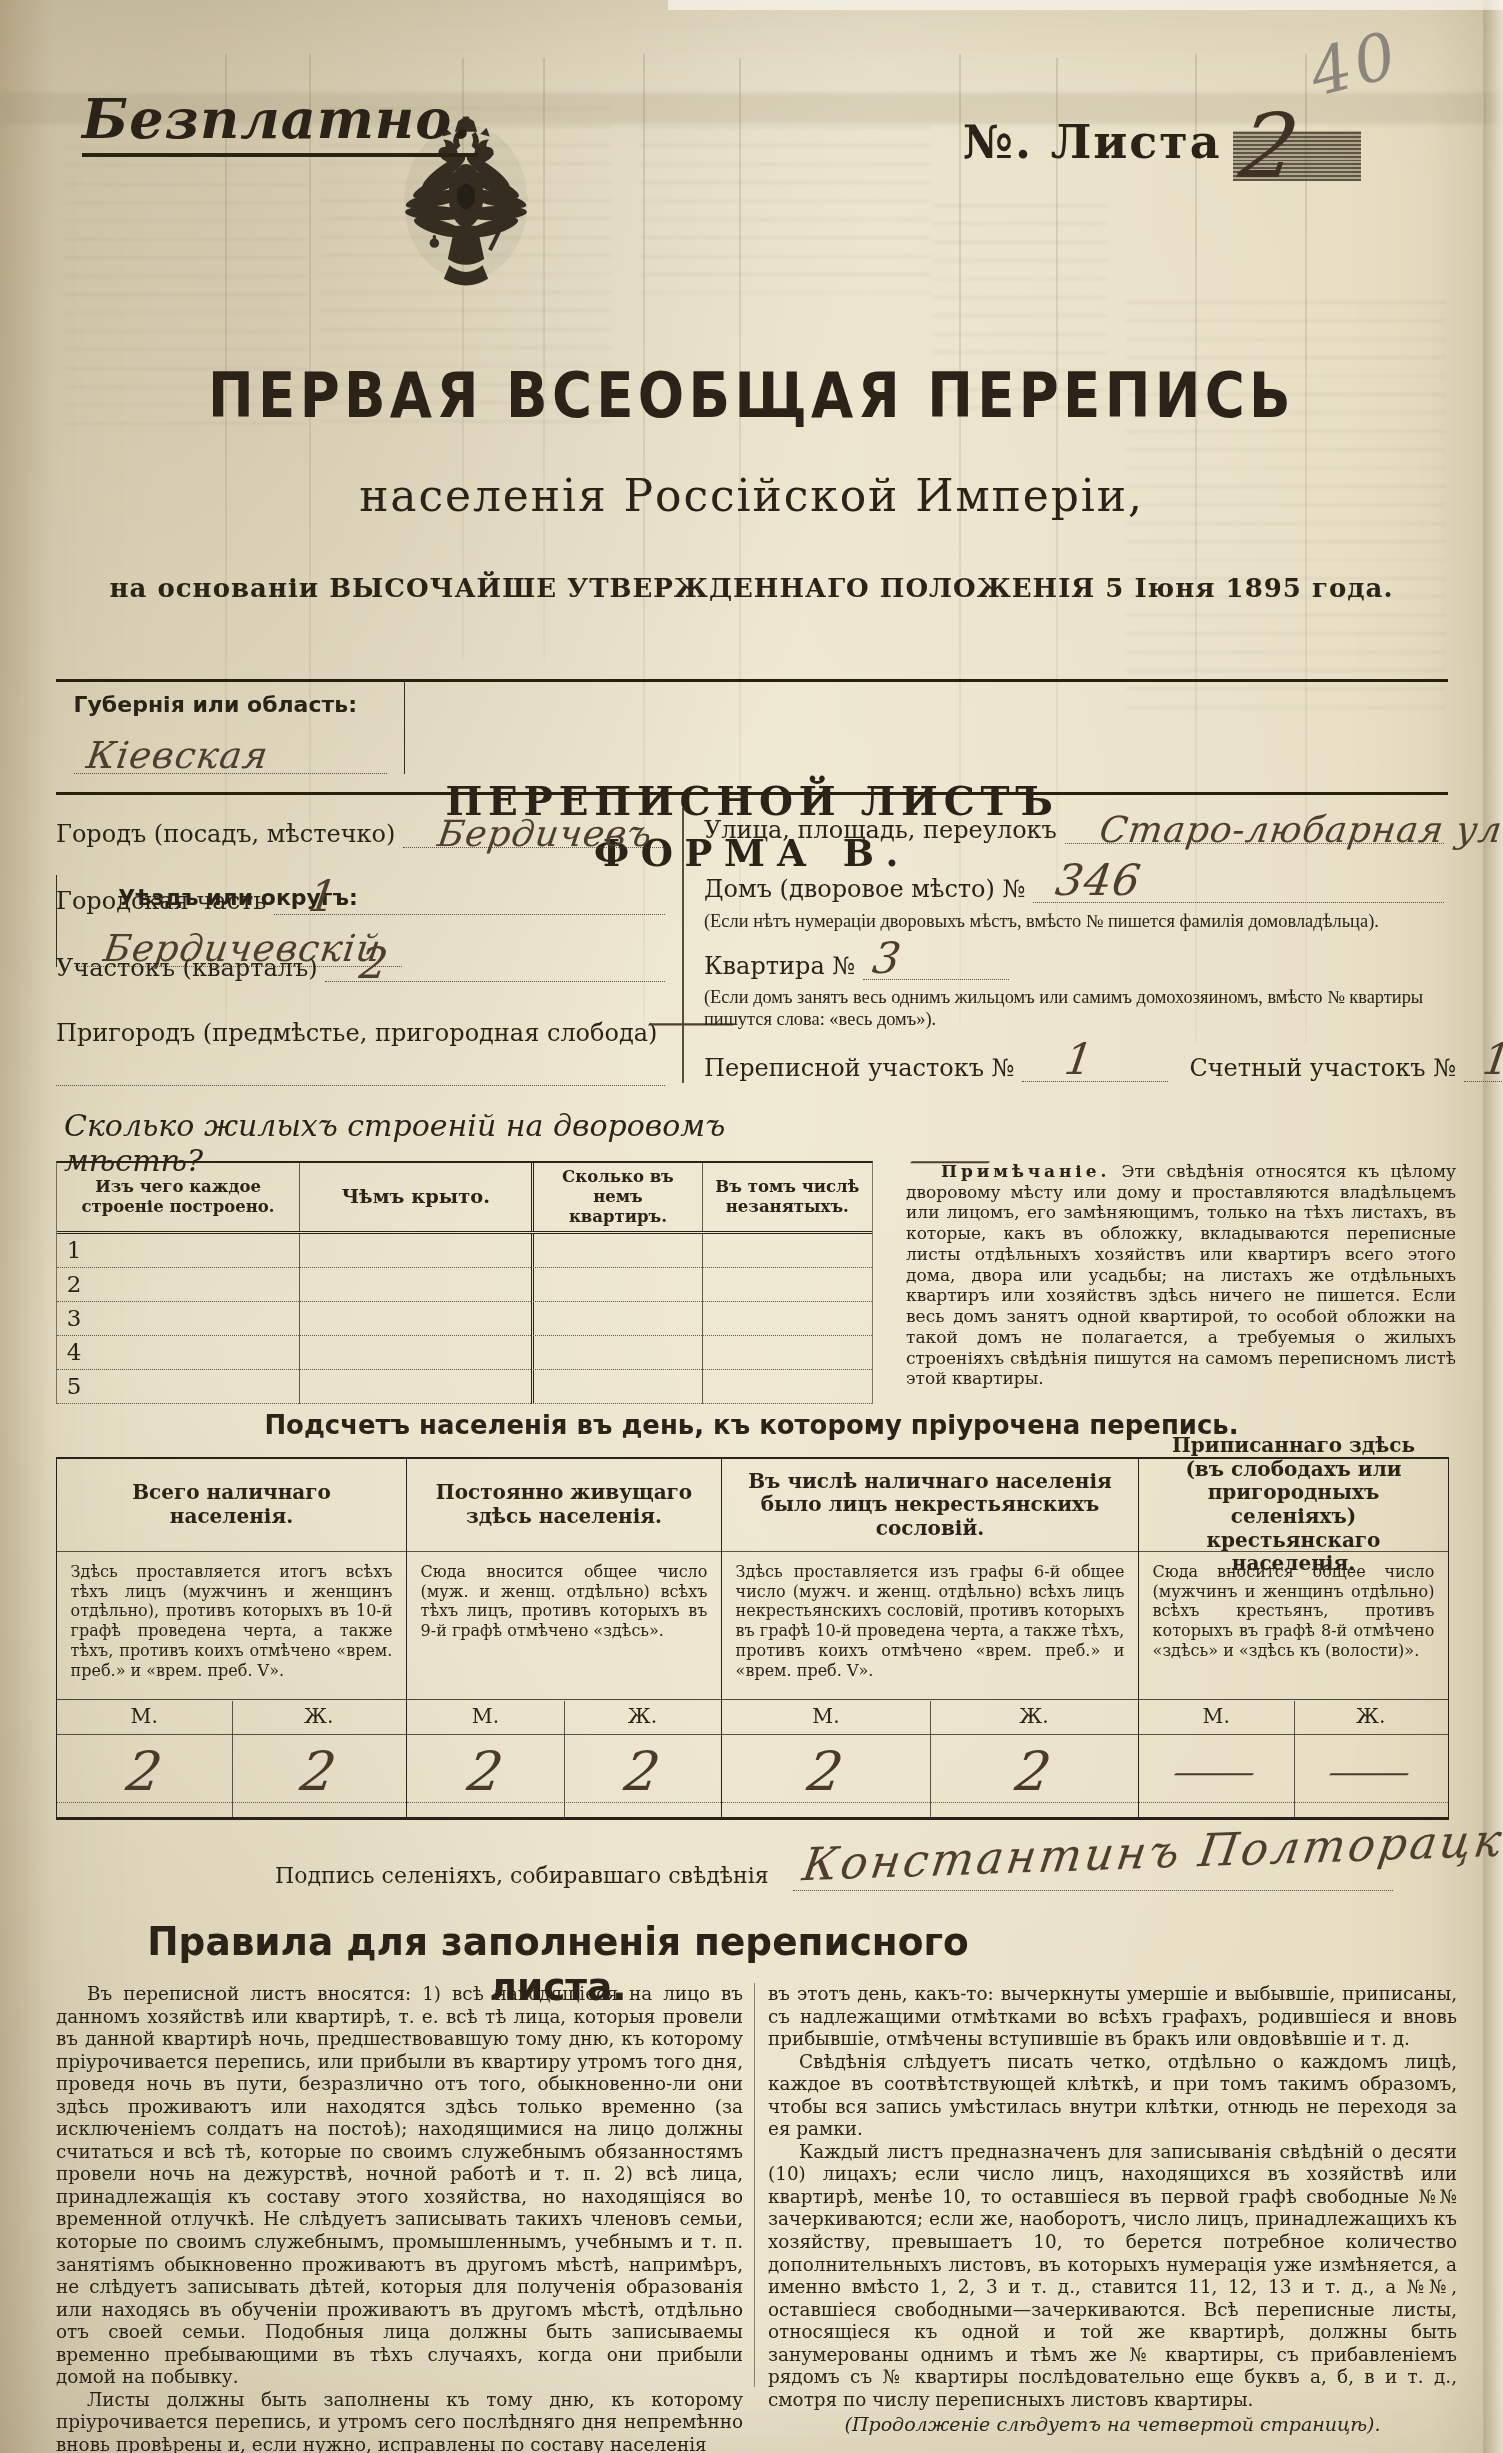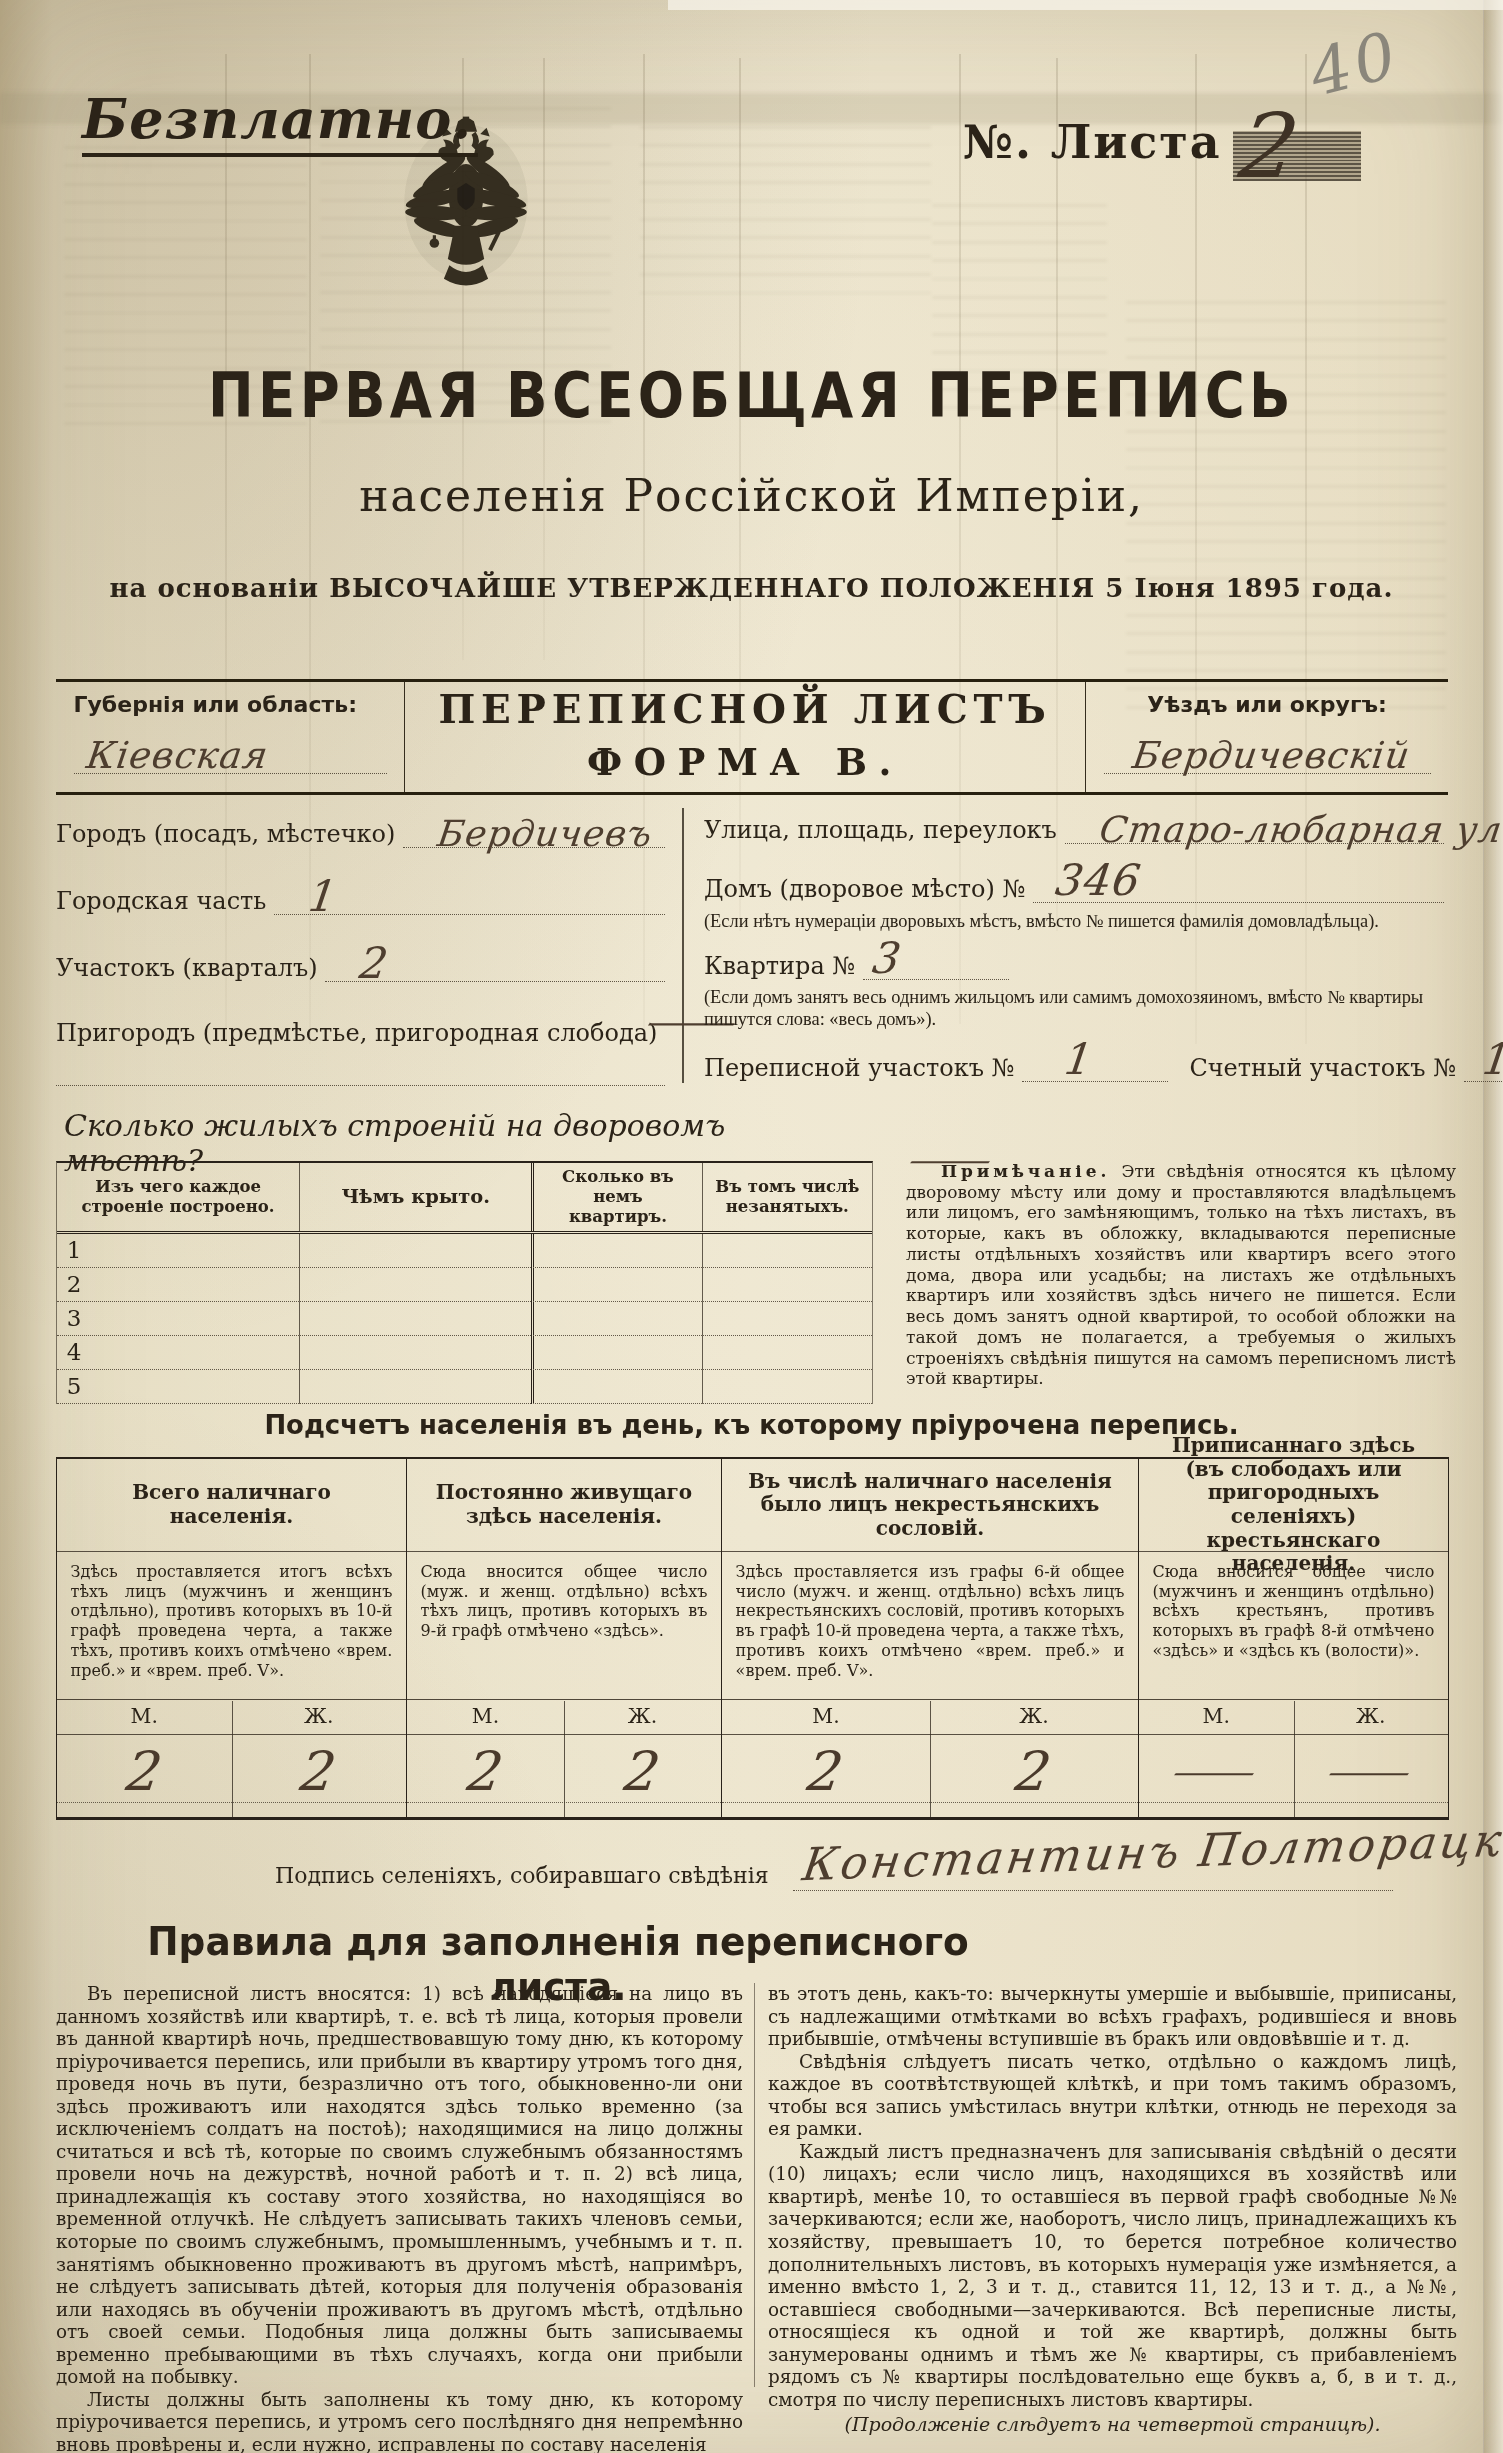--- a/index.html
+++ b/index.html
@@ -29,21 +29,21 @@
   .sheetno{position:absolute;left:963px;top:115px;display:flex;align-items:flex-start;}
   .sheetno .lbl{font-size:46px;font-weight:bold;letter-spacing:1.9px;text-align:right;}
   .stamp{position:relative;width:128px;height:50px;margin:15.5px 0 0 11.6px;background:repeating-linear-gradient(0deg,rgba(58,50,38,.8) 0 1.9px,rgba(112,98,74,.45) 1.9px 3.9px);}
   .stamp .hw{position:absolute;left:7.8px;top:-29px;font-size:89px;line-height:1;color:#3f3225;}
   .pencil{position:absolute;left:1310px;top:27px;font-size:64px;font-style:italic;color:#8a867b;transform:rotate(-14deg);letter-spacing:3.9px;}
   
   .t1{position:absolute;left:0;right:0;top:359px;text-align:center;font-family:"DejaVu Sans",sans-serif;font-weight:bold;font-size:62px;letter-spacing:4.9px;transform:scaleX(.88);white-space:nowrap;}
   .t2{position:absolute;left:0;right:0;top:470px;text-align:center;font-size:44px;letter-spacing:1.9px;}
   .t3{position:absolute;left:0;right:0;top:573px;text-align:center;font-weight:bold;font-size:26px;letter-spacing:1px;}
   
-  .hdrbox{position:absolute;left:56px;top:679px;width:1392px;height:116px;border-top:3.9px solid #27200f;border-bottom:3.9px solid #27200f;display:flex;box-sizing:border-box;}
+  .hdrbox{position:absolute;left:56px;top:679px;width:1392px;height:116px;border-top:3.9px solid #27200f;border-bottom:3.9px solid #27200f;display:flex;box-sizing:border-box;flex-direction:column;}
   .hdr-cell{box-sizing:border-box;padding:9.7px 17.5px 0;}
   .hdr-left{width:349px;border-right:1.9px solid #352d1e;}
   .hdr-right{width:363px;border-left:1.9px solid #352d1e;text-align:center;}
   .hdr-center{flex:1;text-align:center;padding-top:3.9px;}
   .hdr-label{font-family:"DejaVu Sans",sans-serif;font-weight:bold;font-size:22px;}
   .hdr-entry{position:relative;border-bottom:1.9px dotted rgba(70,60,45,.85);height:56px;}
   .hdr-entry .hw{position:absolute;left:13.6px;bottom:-3.9px;font-size:37px;}
   .hdr-right .hdr-entry .hw{left:29px;}
   .hc1{font-weight:bold;font-size:39px;letter-spacing:5.8px;}
   .hc2{font-weight:bold;font-size:37px;letter-spacing:11.6px;margin-top:7.8px;}

